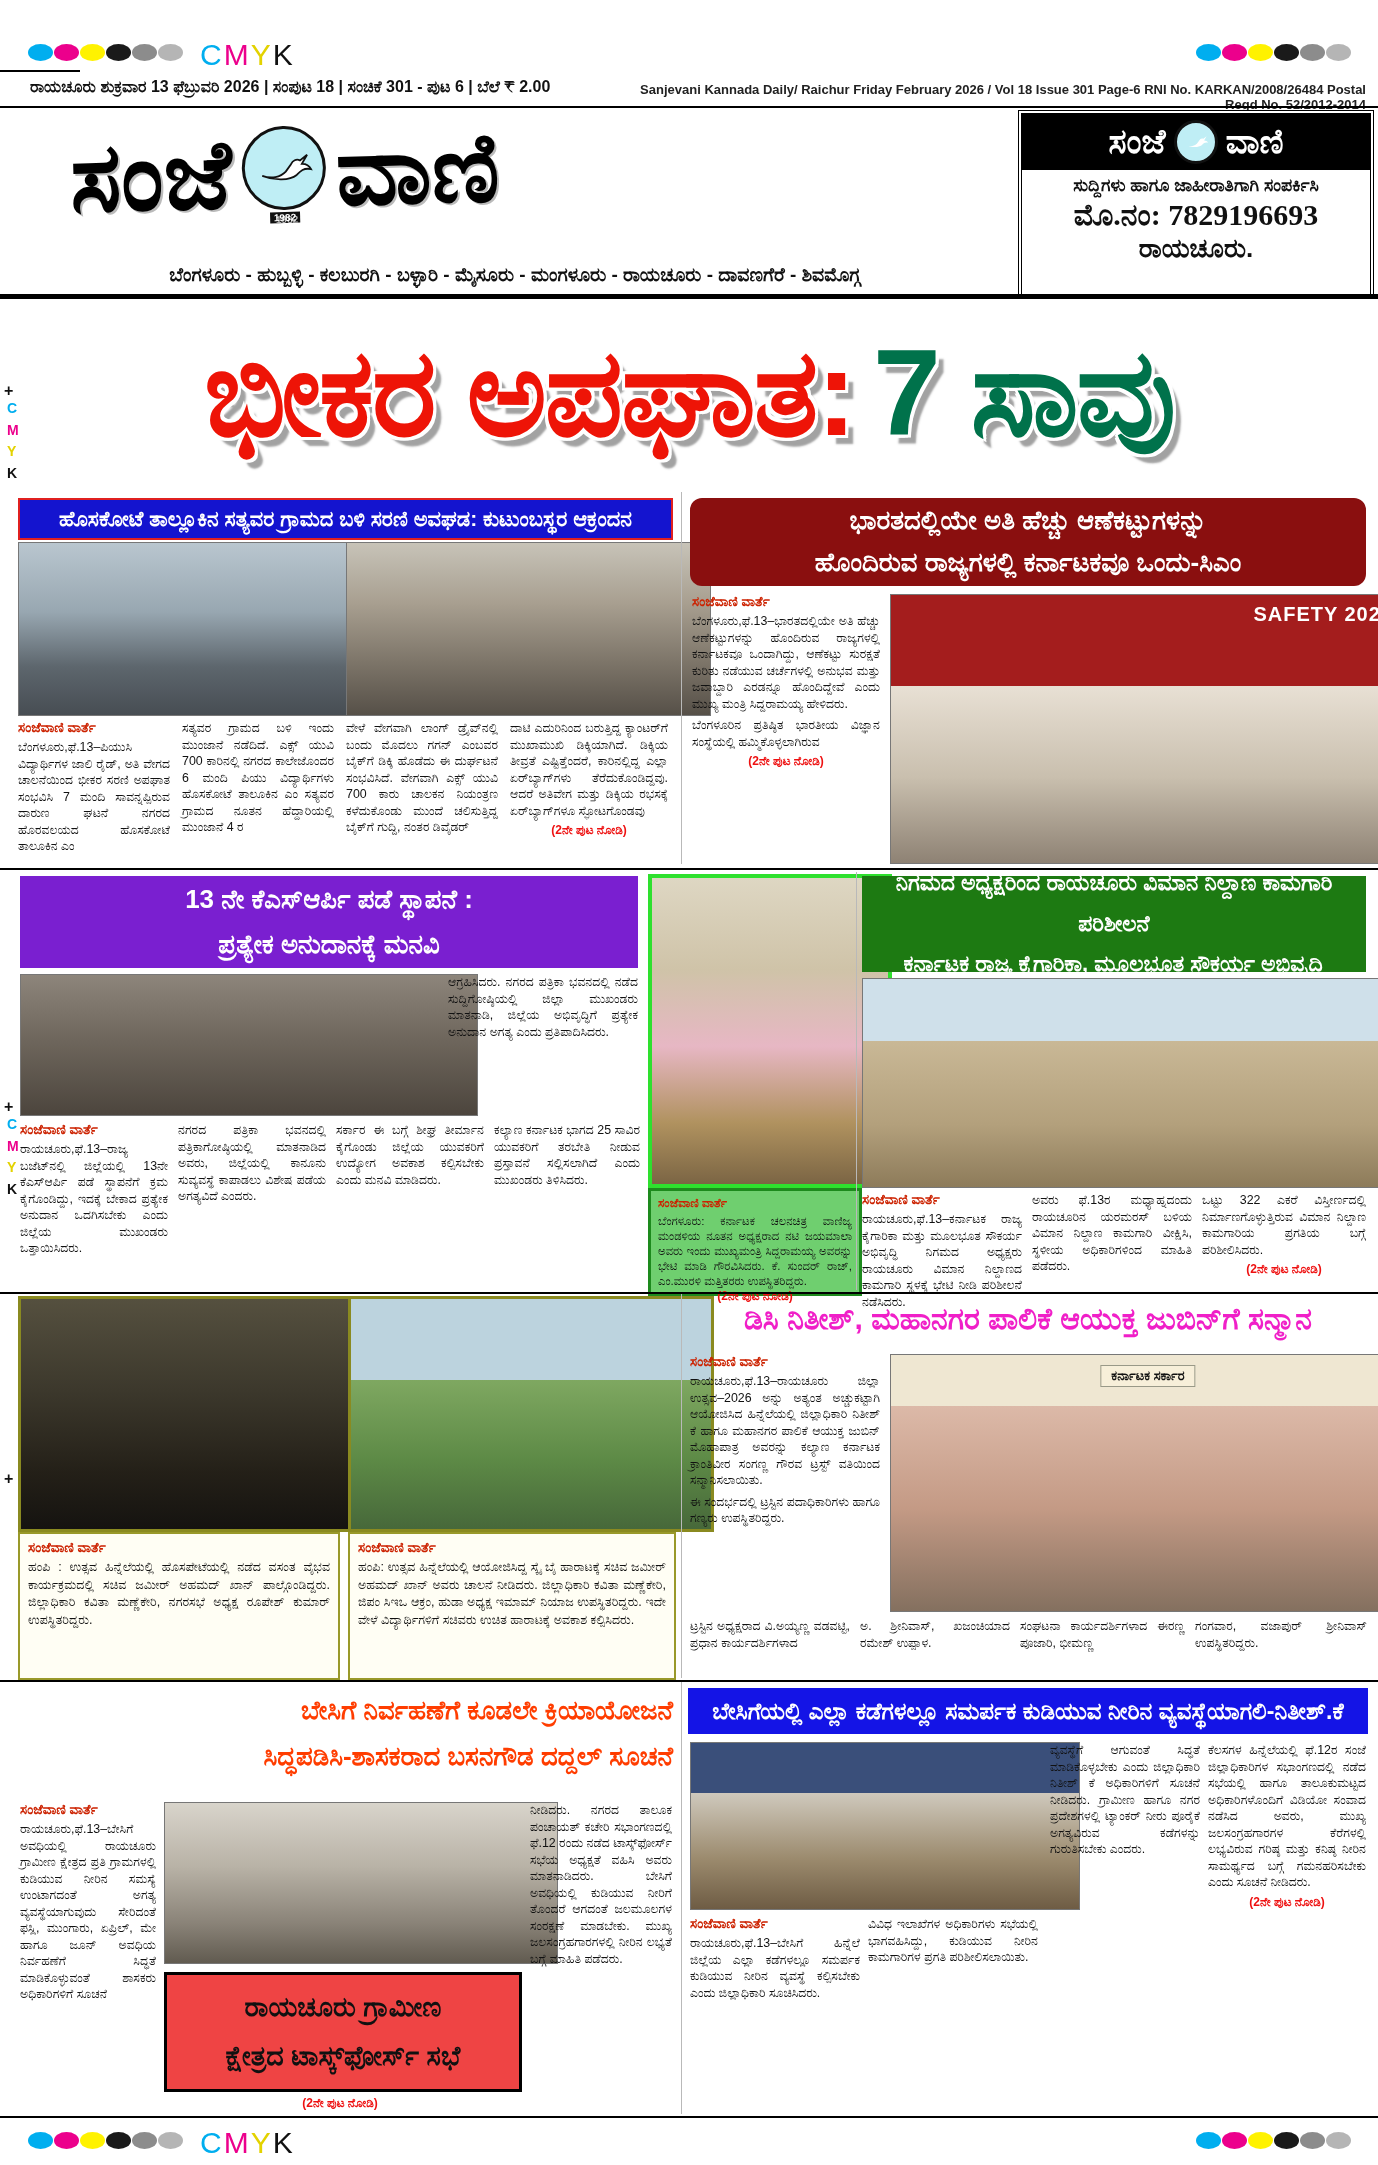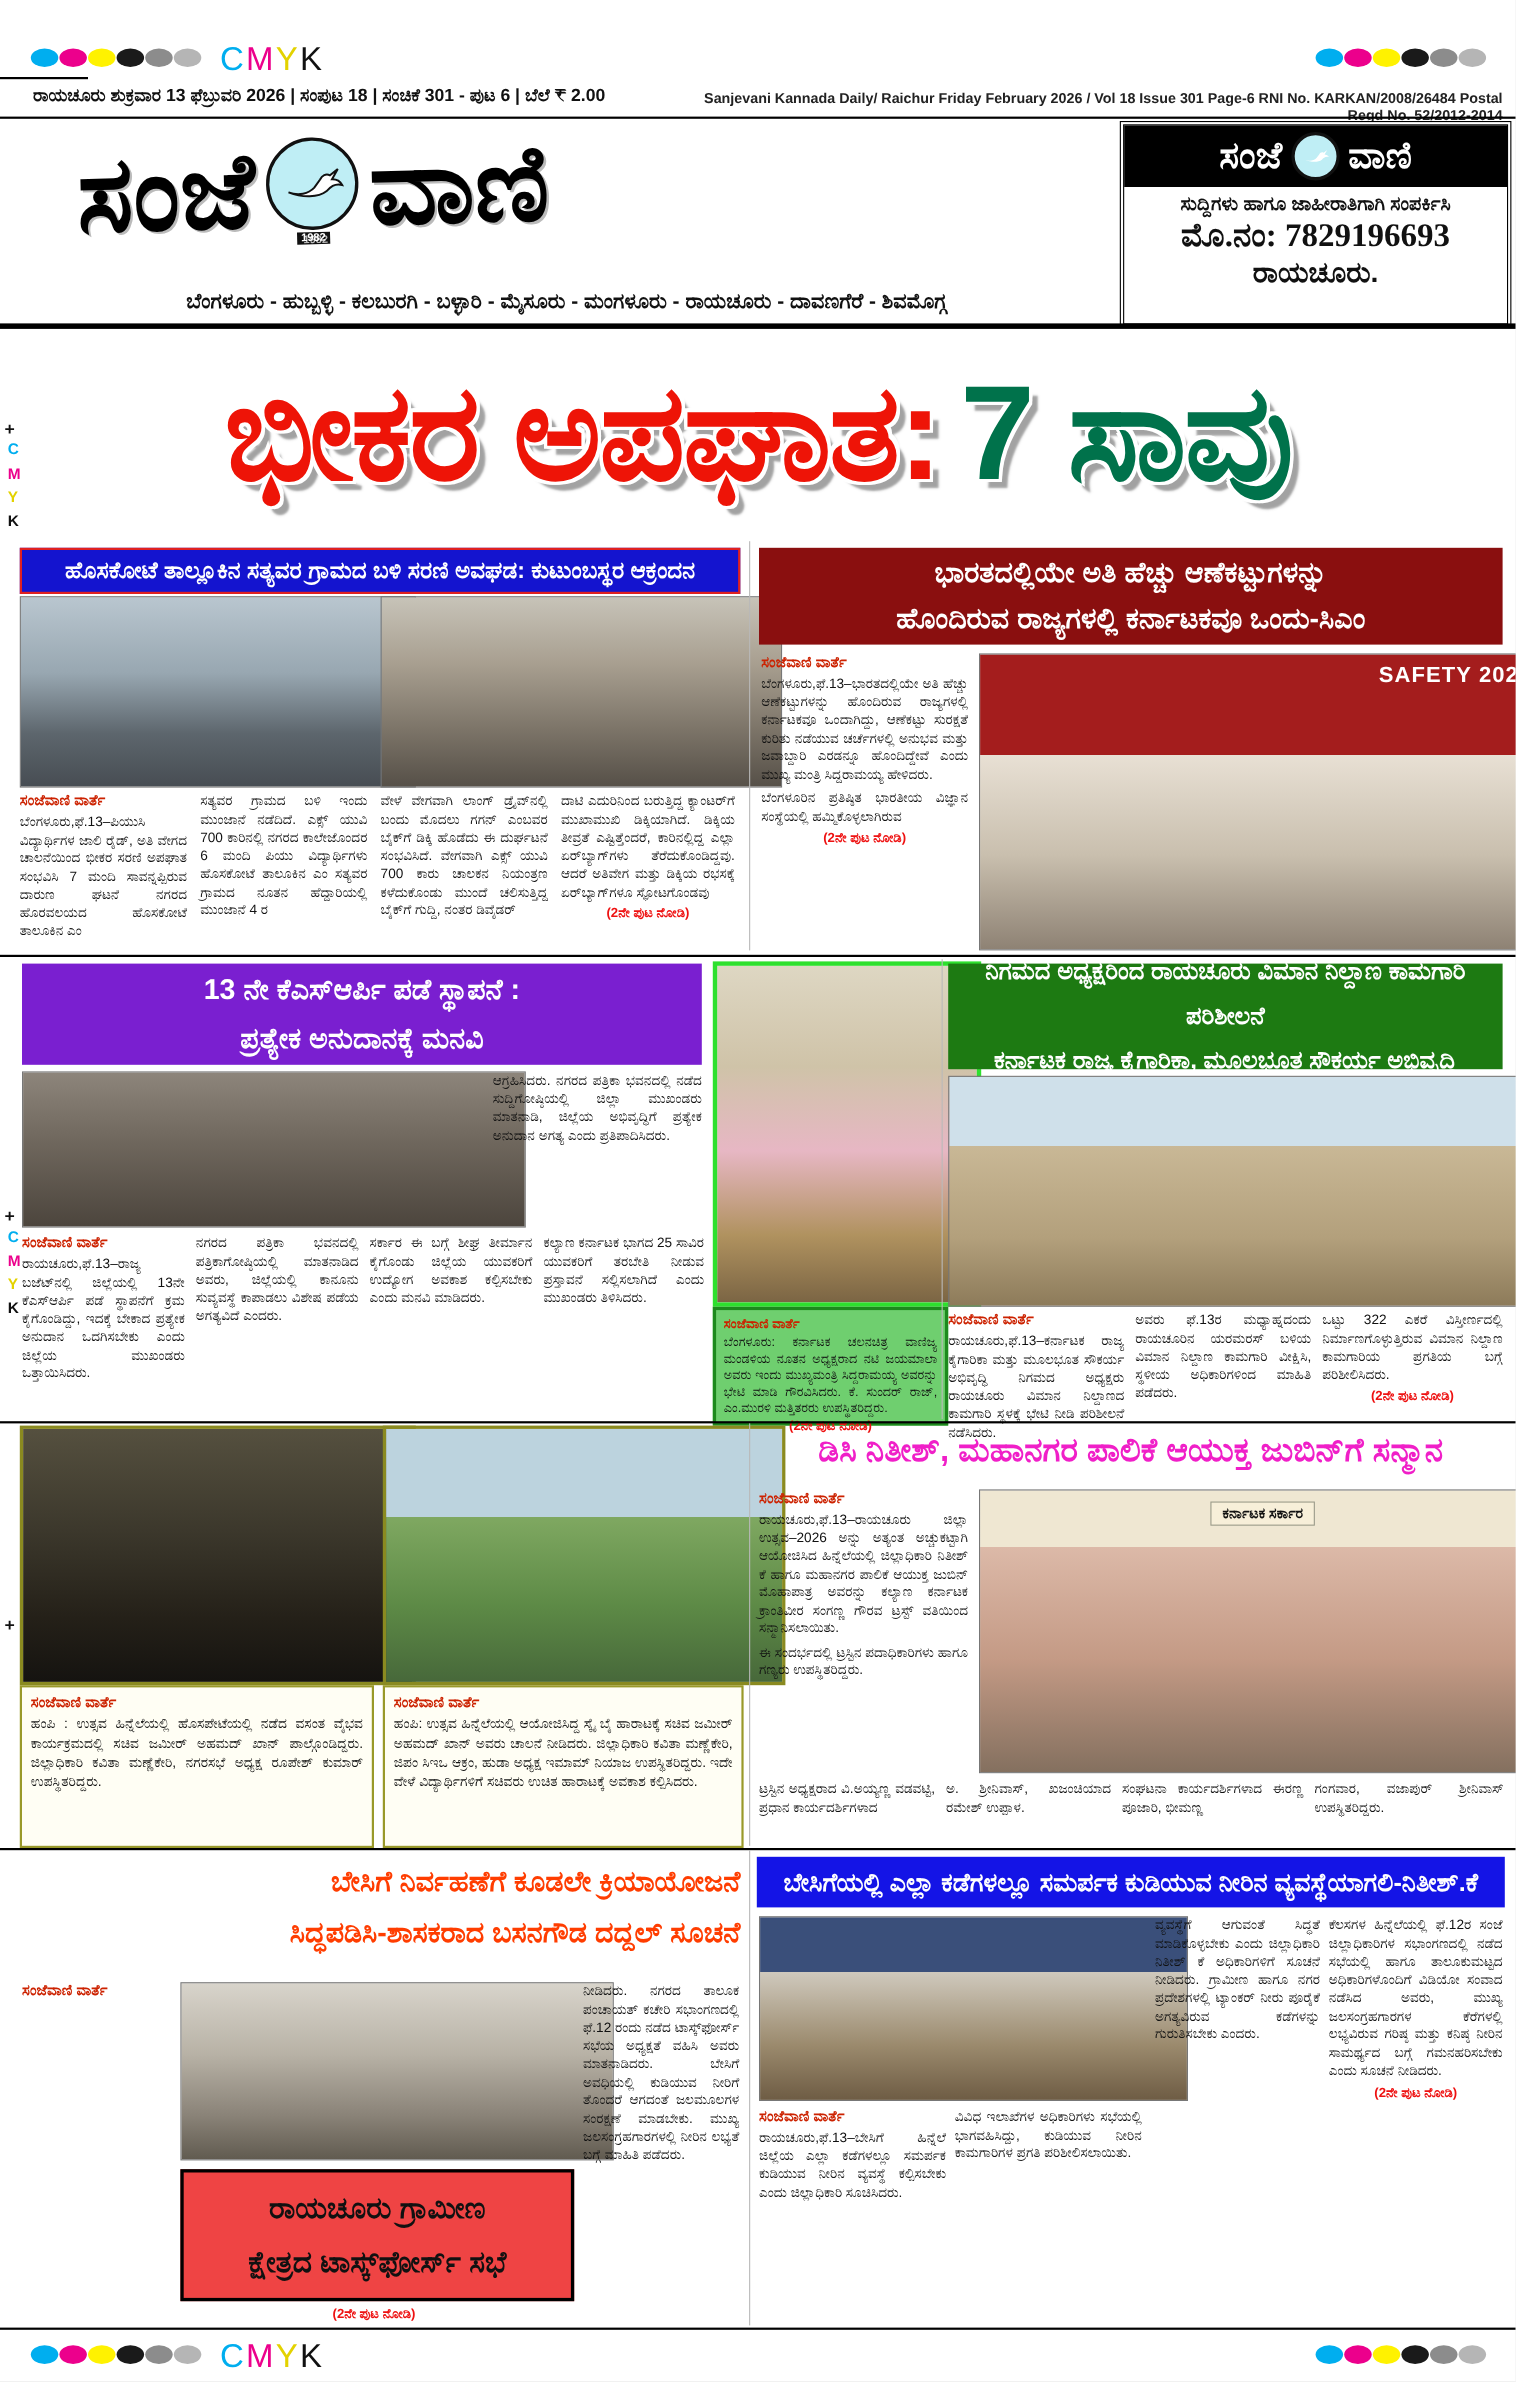--- a/index.html
+++ b/index.html
@@ -32,21 +32,21 @@
   .cities{font-weight:bold;font-size:19px;text-align:center;}
   .banner{display:flex;align-items:center;justify-content:center;font-weight:900;font-size:122px;
           letter-spacing:-2px;white-space:nowrap;}
   .banner span{text-shadow:-3px -3px 0 #fff,3px -3px 0 #fff,-3px 3px 0 #fff,3px 3px 0 #fff,
                0 -3px 0 #fff,0 3px 0 #fff,-3px 0 0 #fff,3px 0 0 #fff,8px 9px 2px rgba(70,70,70,.5);}
   .bred{color:#ee1407;} .bgreen{color:#00724b;margin-left:18px;}
   .kicker{background:#1414cf;border:2.5px solid #e02020;color:#fff;font-weight:bold;font-size:21px;
           display:flex;align-items:center;justify-content:center;text-align:center;}
   .boxhead{color:#fff;font-weight:bold;text-align:center;display:flex;flex-direction:column;
            justify-content:center;}
-  .maroon{background:#8a0f0f;font-size:26px;line-height:1.6;}
+  .maroon{background:#8a0f0f;font-size:26px;line-height:1.6;border-radius:12px;}
   .purple{background:#7a1fd0;font-size:26px;line-height:1.75;}
   .dkgreen{background:#1d7a12;font-size:22px;line-height:1.85;}
   .bluebar{background:#1414e6;font-size:23px;}
   .mghead{color:#f01fc8;font-weight:900;font-size:30px;text-align:center;
           text-shadow:1px 1px 0 #fff;}
   .orhead{color:#ff3d00;font-weight:900;font-size:26px;text-align:right;line-height:1.75;}
   .byline{color:#cc2200;font-weight:bold;font-size:13.5px;margin-bottom:3px;}
   .body{font-size:12.4px;line-height:1.33;text-align:justify;}
   .cont{color:#ee1111;font-weight:bold;font-size:12px;text-align:center;margin-top:4px;}
   .photo{border:1px solid #777;padding-left:36px;}
@@ -249,20 +249,21 @@
   <div class="abs body" style="left:1195px;top:1618px;width:172px;">ಗಂಗವಾರ, ವಜಾಪುರ್ ಶ್ರೀನಿವಾಸ್ ಉಪಸ್ಥಿತರಿದ್ದರು.</div>
 
   <div class="abs hline" style="left:0;top:1680px;width:1378px;height:2px;"></div>
 
   <div class="abs orhead" style="left:18px;top:1688px;width:655px;">
     <div>ಬೇಸಿಗೆ ನಿರ್ವಹಣೆಗೆ ಕೂಡಲೇ ಕ್ರಿಯಾಯೋಜನೆ</div>
     <div>ಸಿದ್ಧಪಡಿಸಿ-ಶಾಸಕರಾದ ಬಸನಗೌಡ ದದ್ದಲ್ ಸೂಚನೆ</div>
   </div>
   <div class="abs" style="left:20px;top:1802px;width:136px;height:310px;">
     <div class="byline">ಸಂಜೆವಾಣಿ ವಾರ್ತೆ</div>
+    <div class="body">ರಾಯಚೂರು,ಫೆ.13–ಬೇಸಿಗೆ ಅವಧಿಯಲ್ಲಿ ರಾಯಚೂರು ಗ್ರಾಮೀಣ ಕ್ಷೇತ್ರದ ಪ್ರತಿ ಗ್ರಾಮಗಳಲ್ಲಿ ಕುಡಿಯುವ ನೀರಿನ ಸಮಸ್ಯೆ ಉಂಟಾಗದಂತೆ ಅಗತ್ಯ ವ್ಯವಸ್ಥೆಯಾಗುವುದು ಸೇರಿದಂತೆ ಫಸ್ಲಿ, ಮುಂಗಾರು, ಏಪ್ರಿಲ್, ಮೇ ಹಾಗೂ ಜೂನ್ ಅವಧಿಯ ನಿರ್ವಹಣೆಗೆ ಸಿದ್ಧತೆ ಮಾಡಿಕೊಳ್ಳುವಂತೆ ಶಾಸಕರು ಅಧಿಕಾರಿಗಳಿಗೆ ಸೂಚನೆ</div>
   </div>
   <div class="abs photo" style="left:164px;top:1802px;width:356px;height:160px;background:linear-gradient(180deg,#d8d4cb 0%,#b8b2a6 40%,#8a8378 75%,#615b50 100%);"></div>
   <div class="abs yellowbox" style="left:164px;top:1972px;width:352px;height:114px;">
     <div>ರಾಯಚೂರು ಗ್ರಾಮೀಣ</div>
     <div>ಕ್ಷೇತ್ರದ ಟಾಸ್ಕ್‌ಫೋರ್ಸ್ ಸಭೆ</div>
   </div>
   <div class="abs cont" style="left:164px;top:2092px;width:352px;">(2ನೇ ಪುಟ ನೋಡಿ)</div>
   <div class="abs body" style="left:530px;top:1802px;width:142px;height:310px;">ನೀಡಿದರು. ನಗರದ ತಾಲೂಕ ಪಂಚಾಯತ್ ಕಚೇರಿ ಸಭಾಂಗಣದಲ್ಲಿ ಫೆ.12 ರಂದು ನಡೆದ ಟಾಸ್ಕ್‌ಫೋರ್ಸ್ ಸಭೆಯ ಅಧ್ಯಕ್ಷತೆ ವಹಿಸಿ ಅವರು ಮಾತನಾಡಿದರು. ಬೇಸಿಗೆ ಅವಧಿಯಲ್ಲಿ ಕುಡಿಯುವ ನೀರಿಗೆ ತೊಂದರೆ ಆಗದಂತೆ ಜಲಮೂಲಗಳ ಸಂರಕ್ಷಣೆ ಮಾಡಬೇಕು. ಮುಖ್ಯ ಜಲಸಂಗ್ರಹಗಾರಗಳಲ್ಲಿ ನೀರಿನ ಲಭ್ಯತೆ ಬಗ್ಗೆ ಮಾಹಿತಿ ಪಡೆದರು.</div>
 
   <div class="abs vline" style="left:681px;top:1682px;height:432px;"></div>

